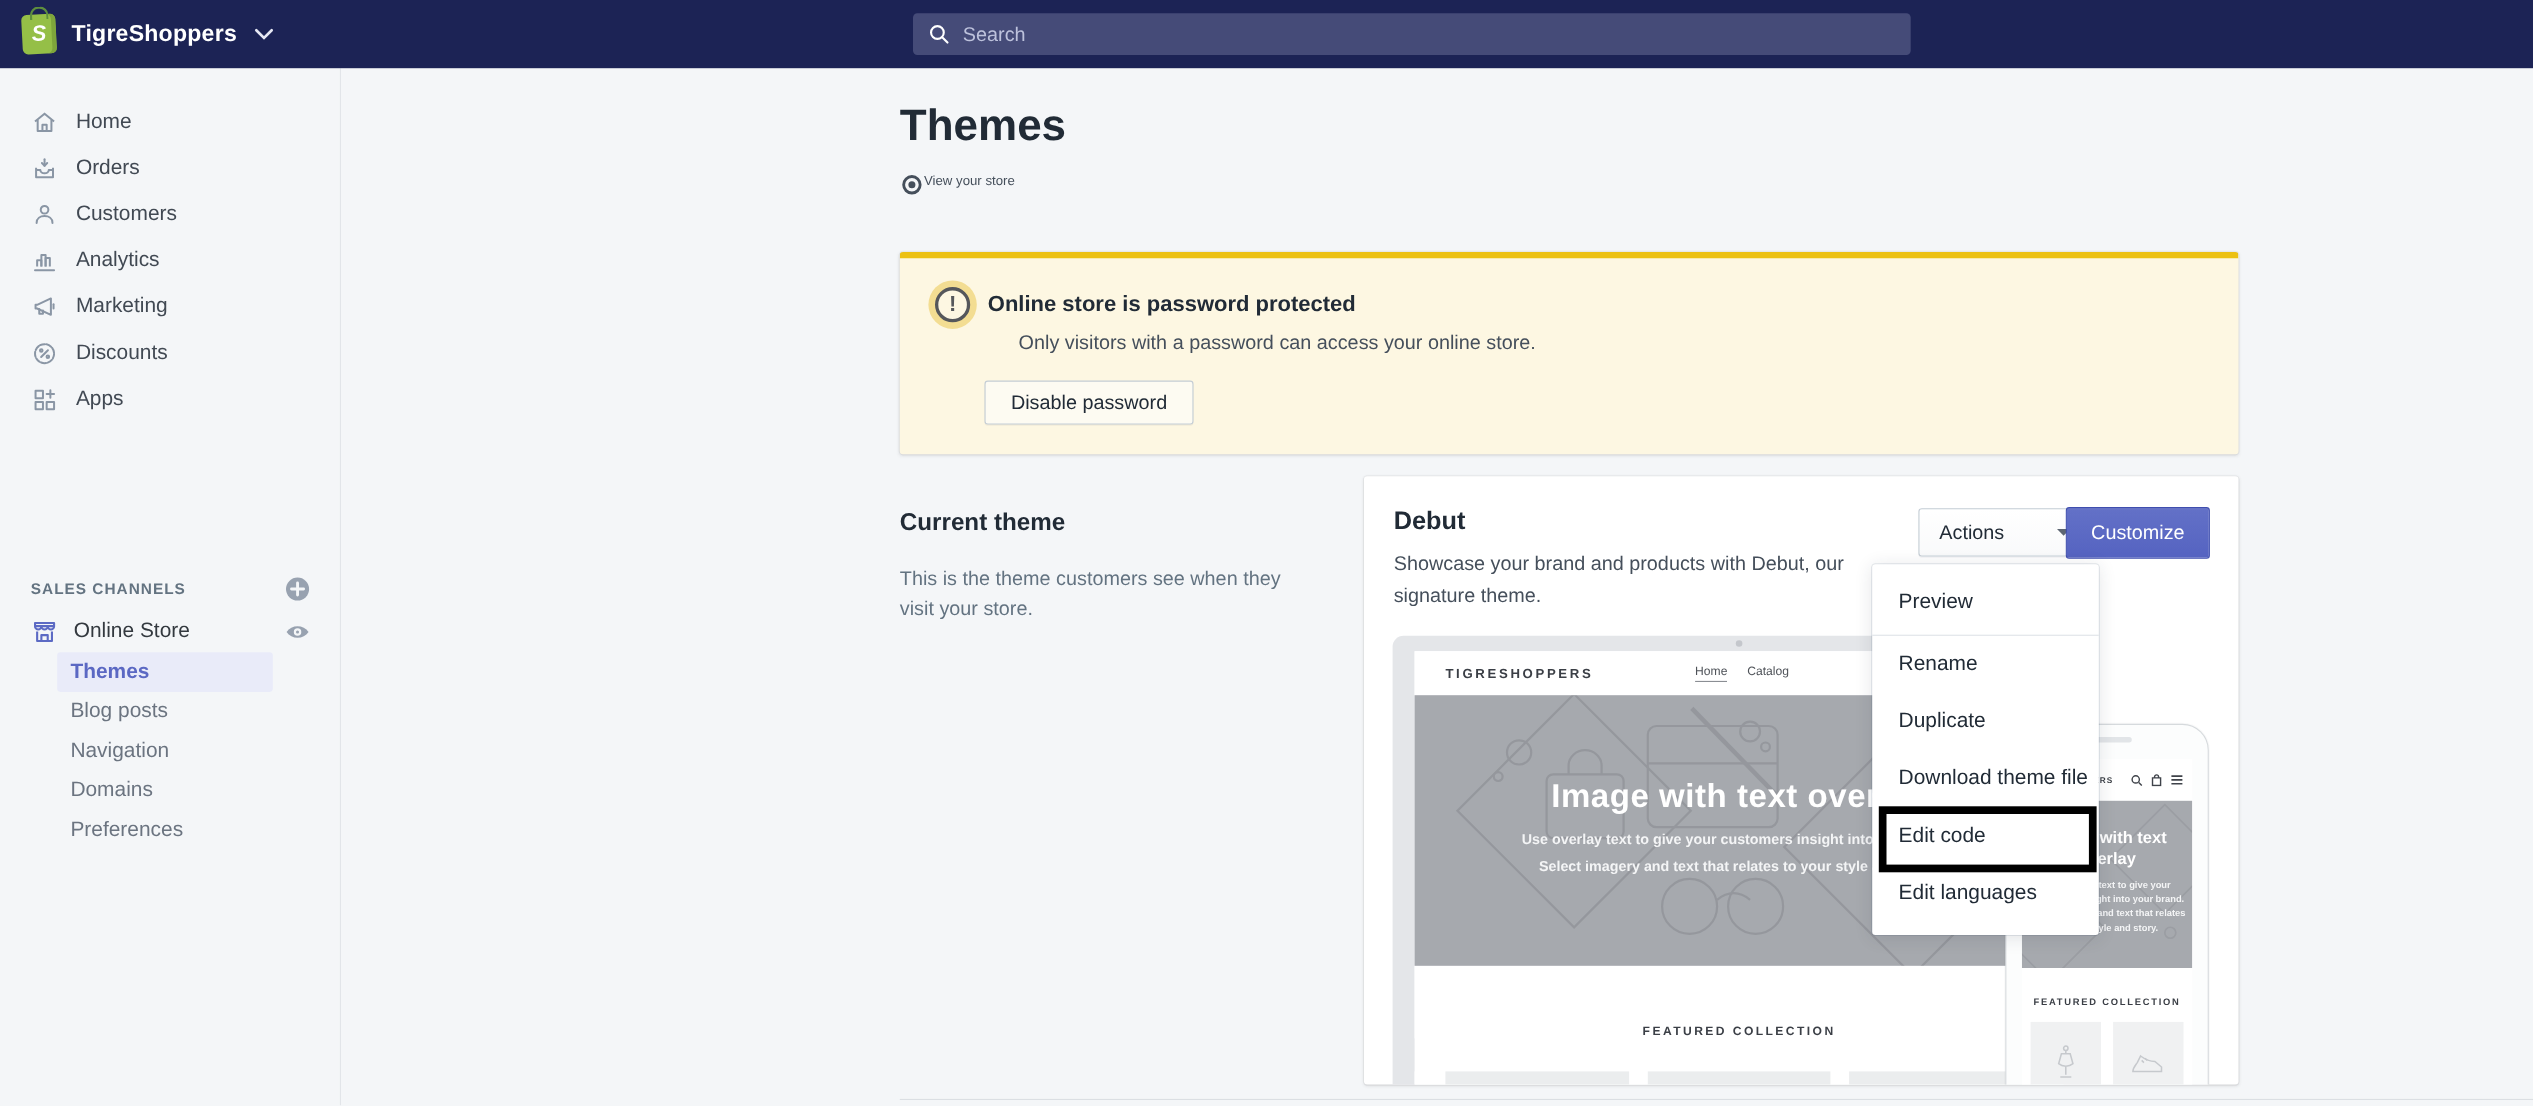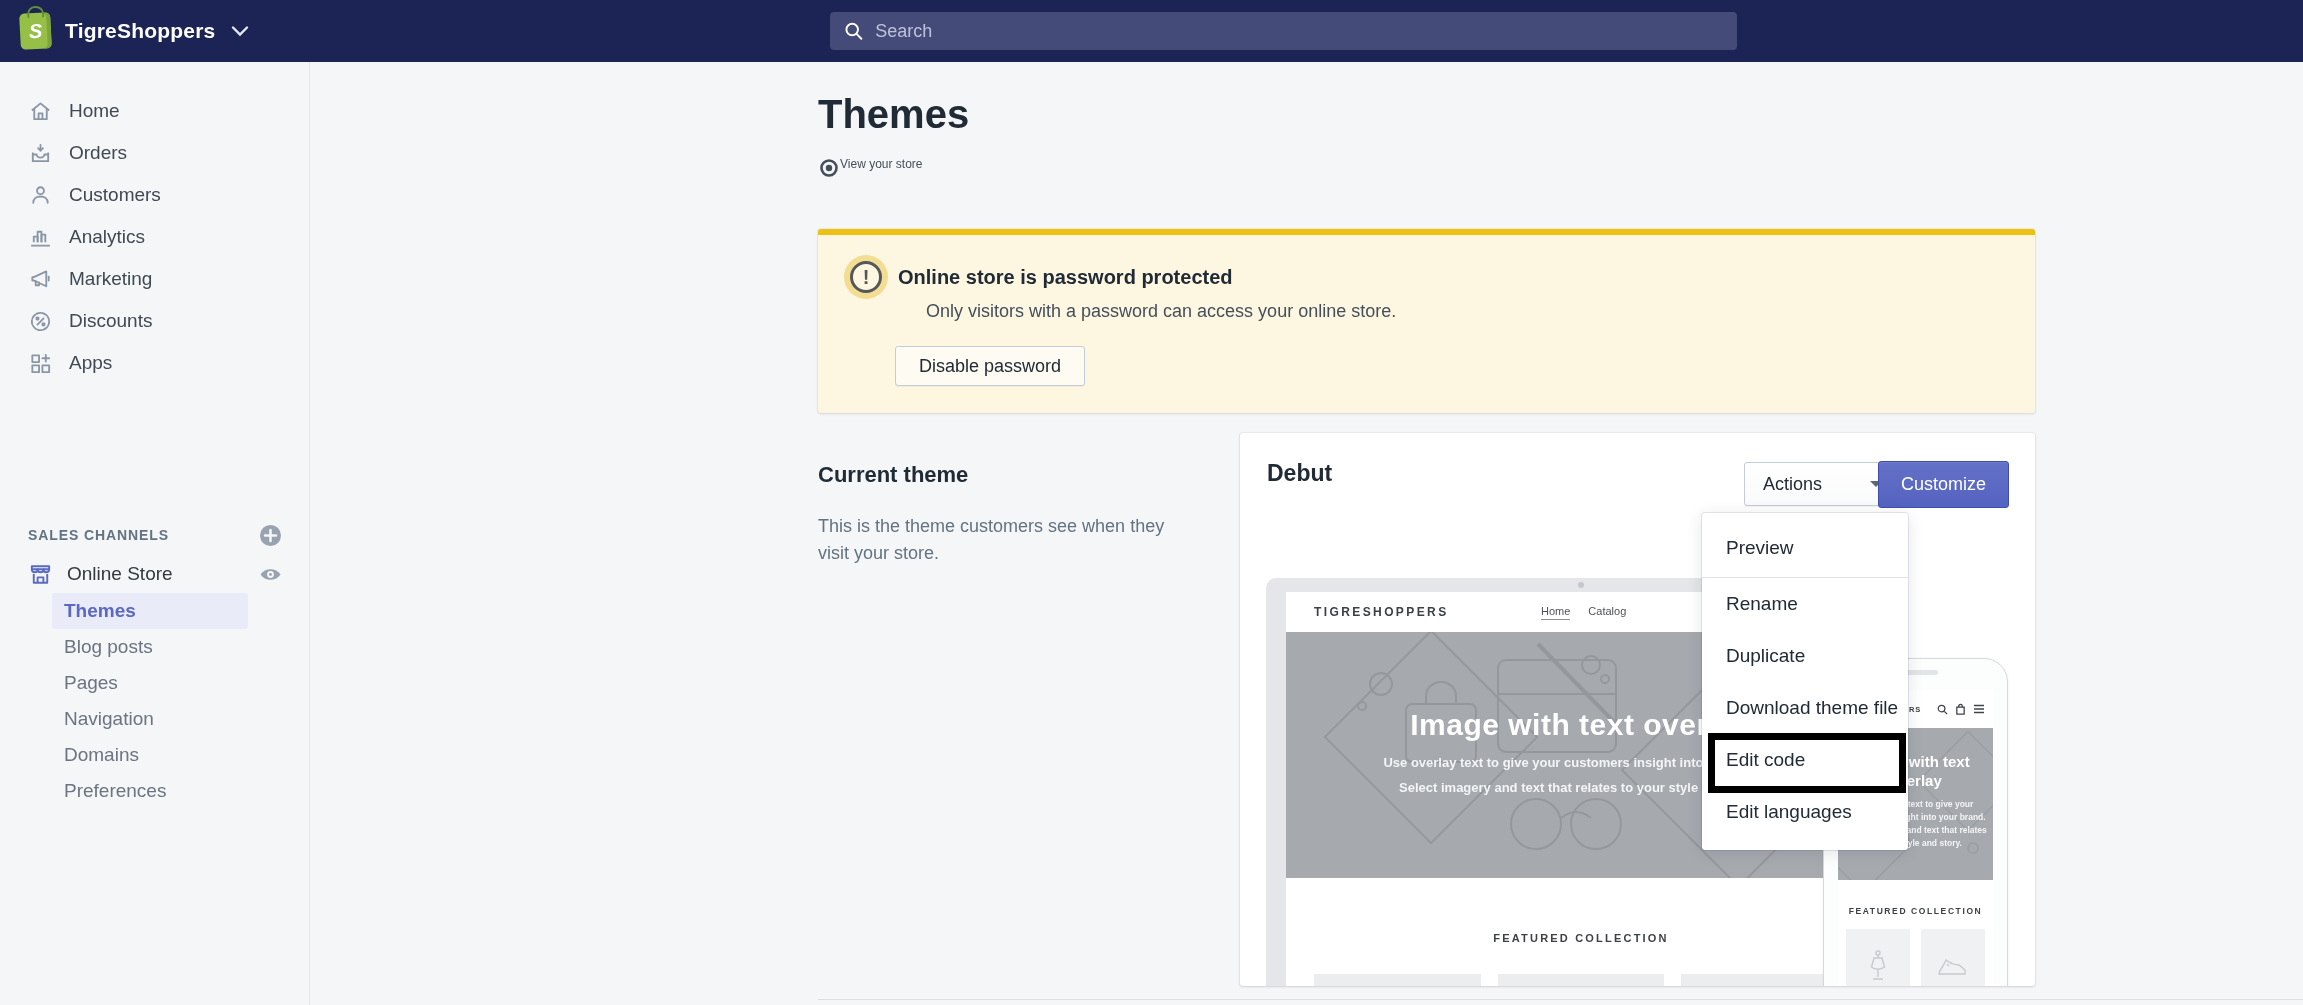--- a/index.html
+++ b/index.html
@@ -301,23 +301,20 @@
     </div>
 
     <ul class="nav-sub">
       <li class="selected">
           <span>Themes</span>
         </li>
       <li>
           <span>Blog posts</span>
         </li>
       <li>
-          <span>Pages</span>
-        </li>
-      <li>
           <span>Navigation</span>
         </li>
       <li>
           <span>Domains</span>
         </li>
       <li>
           <span>Preferences</span>
         </li>
     </ul>
   </nav>
@@ -339,20 +336,21 @@
     <div class="banner-title">Online store is password protected</div>
     <div class="banner-body">Only visitors with a password can access your online store.</div>
     <button class="btn-neutral">Disable password</button>
   </div>
 
   <h2 class="section-title">Current theme</h2>
   <p class="section-desc">This is the theme customers see when they visit your store.</p>
 
   <div class="card">
     <div class="card-title">Debut</div>
+    <div class="card-desc">Showcase your brand and products with Debut, our signature theme.</div>
 
     <button class="btn-neutral actions-btn">
       <span>Actions</span>
       <span class="caret-down"></span>
     </button>
     <button class="btn-primary">Customize</button>
 
     <div class="desktop-mock">
       <div class="camera-dot"></div>
       <div class="storefront">

